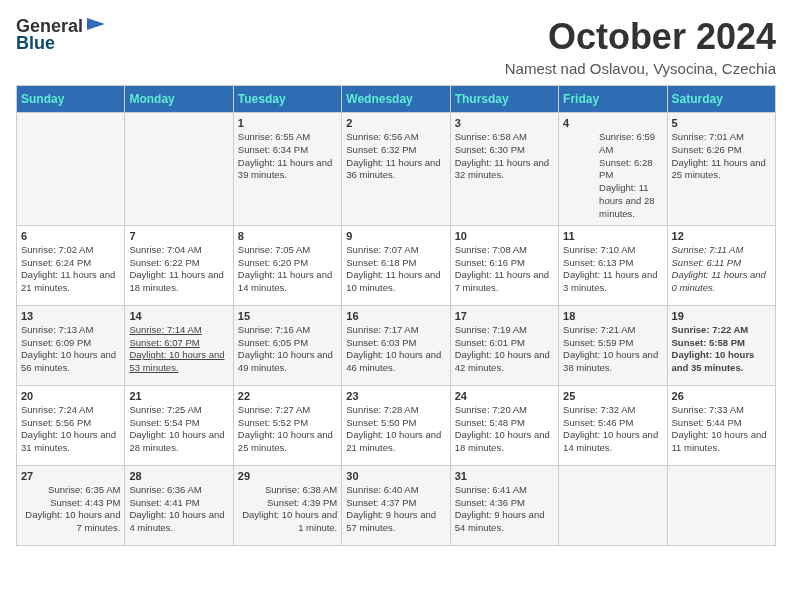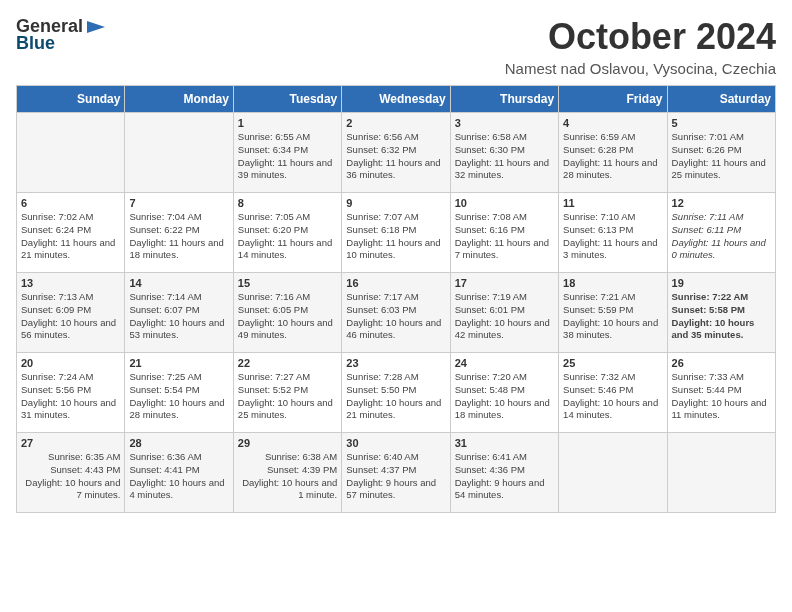--- a/index.html
+++ b/index.html
@@ -34,25 +34,25 @@
       color: #555;
       margin-top: 2px;
     }
     table {
       width: 100%;
       border-collapse: collapse;
       table-layout: fixed;
     }
     thead tr th {
       background-color: #2e6db4;
-      color: #ffffff;
+      color: #5eead4;
       font-size: 12px;
       font-weight: bold;
       padding: 6px 4px;
-      text-align: right;
+      text-align: left;
       border: 1px solid #ccc;
     }
     tbody tr td {
       border: 1px solid #ccc;
       vertical-align: top;
       padding: 4px;
       font-size: 10px;
       color: #333;
       height: 80px;
       background: #fff;
@@ -73,21 +73,21 @@
       font-size: 9.5px;
       line-height: 1.35;
       color: #444;
     }
   </style>
 </head>
 <body>
 
 <div class="header-area">
   <div class="logo">
-    <div style="display:flex;align-items:flex-end;">
+    <div style="display:flex;align-items:flex-start;">
       <span style="font-size:18px;font-weight:bold;color:#333;">General</span>
       <svg width="22" height="18" viewBox="0 0 22 18" style="margin-left:2px;">
         <polygon points="2,2 20,8 2,14" fill="#2e6db4"></polygon>
       </svg>
     </div>
     <span style="font-size:18px;font-weight:bold;color:#0c4a6e;margin-top:-4px;">Blue</span>
   </div>
   <div class="title-area">
     <div class="month-title">October 2024</div>
     <div class="subtitle">Namest nad Oslavou, Vysocina, Czechia</div>
@@ -123,21 +123,21 @@
 Daylight: 11 hours and 36 minutes.</div>
         </td>
         <td>
           <span class="day-num">3</span>
           <div class="cell-text" style="white-space: pre-line;">Sunrise: 6:58 AM
 Sunset: 6:30 PM
 Daylight: 11 hours and 32 minutes.</div>
         </td>
         <td>
           <span class="day-num">4</span>
-          <div class="cell-text" style="white-space: pre-line;">Sunrise: 6:59 AM
+          <div class="cell-text" style="white-space: pre-line; margin-left: 36px;">Sunrise: 6:59 AM
 Sunset: 6:28 PM
 Daylight: 11 hours and 28 minutes.</div>
         </td>
         <td>
           <span class="day-num">5</span>
           <div class="cell-text" style="white-space: pre-line;">Sunrise: 7:01 AM
 Sunset: 6:26 PM
 Daylight: 11 hours and 25 minutes.</div>
         </td>
       </tr>
@@ -187,21 +187,21 @@
       </tr>
       <tr>
         <td>
           <span class="day-num">13</span>
           <div class="cell-text" style="white-space: pre-line;">Sunrise: 7:13 AM
 Sunset: 6:09 PM
 Daylight: 10 hours and 56 minutes.</div>
         </td>
         <td>
           <span class="day-num">14</span>
-          <div class="cell-text" style="white-space: pre-line;">Sunrise: 7:14 AM
+          <div class="cell-text" style="white-space: pre-line; text-decoration: underline;">Sunrise: 7:14 AM
 Sunset: 6:07 PM
 Daylight: 10 hours and 53 minutes.</div>
         </td>
         <td>
           <span class="day-num">15</span>
           <div class="cell-text" style="white-space: pre-line;">Sunrise: 7:16 AM
 Sunset: 6:05 PM
 Daylight: 10 hours and 49 minutes.</div>
         </td>
         <td>

